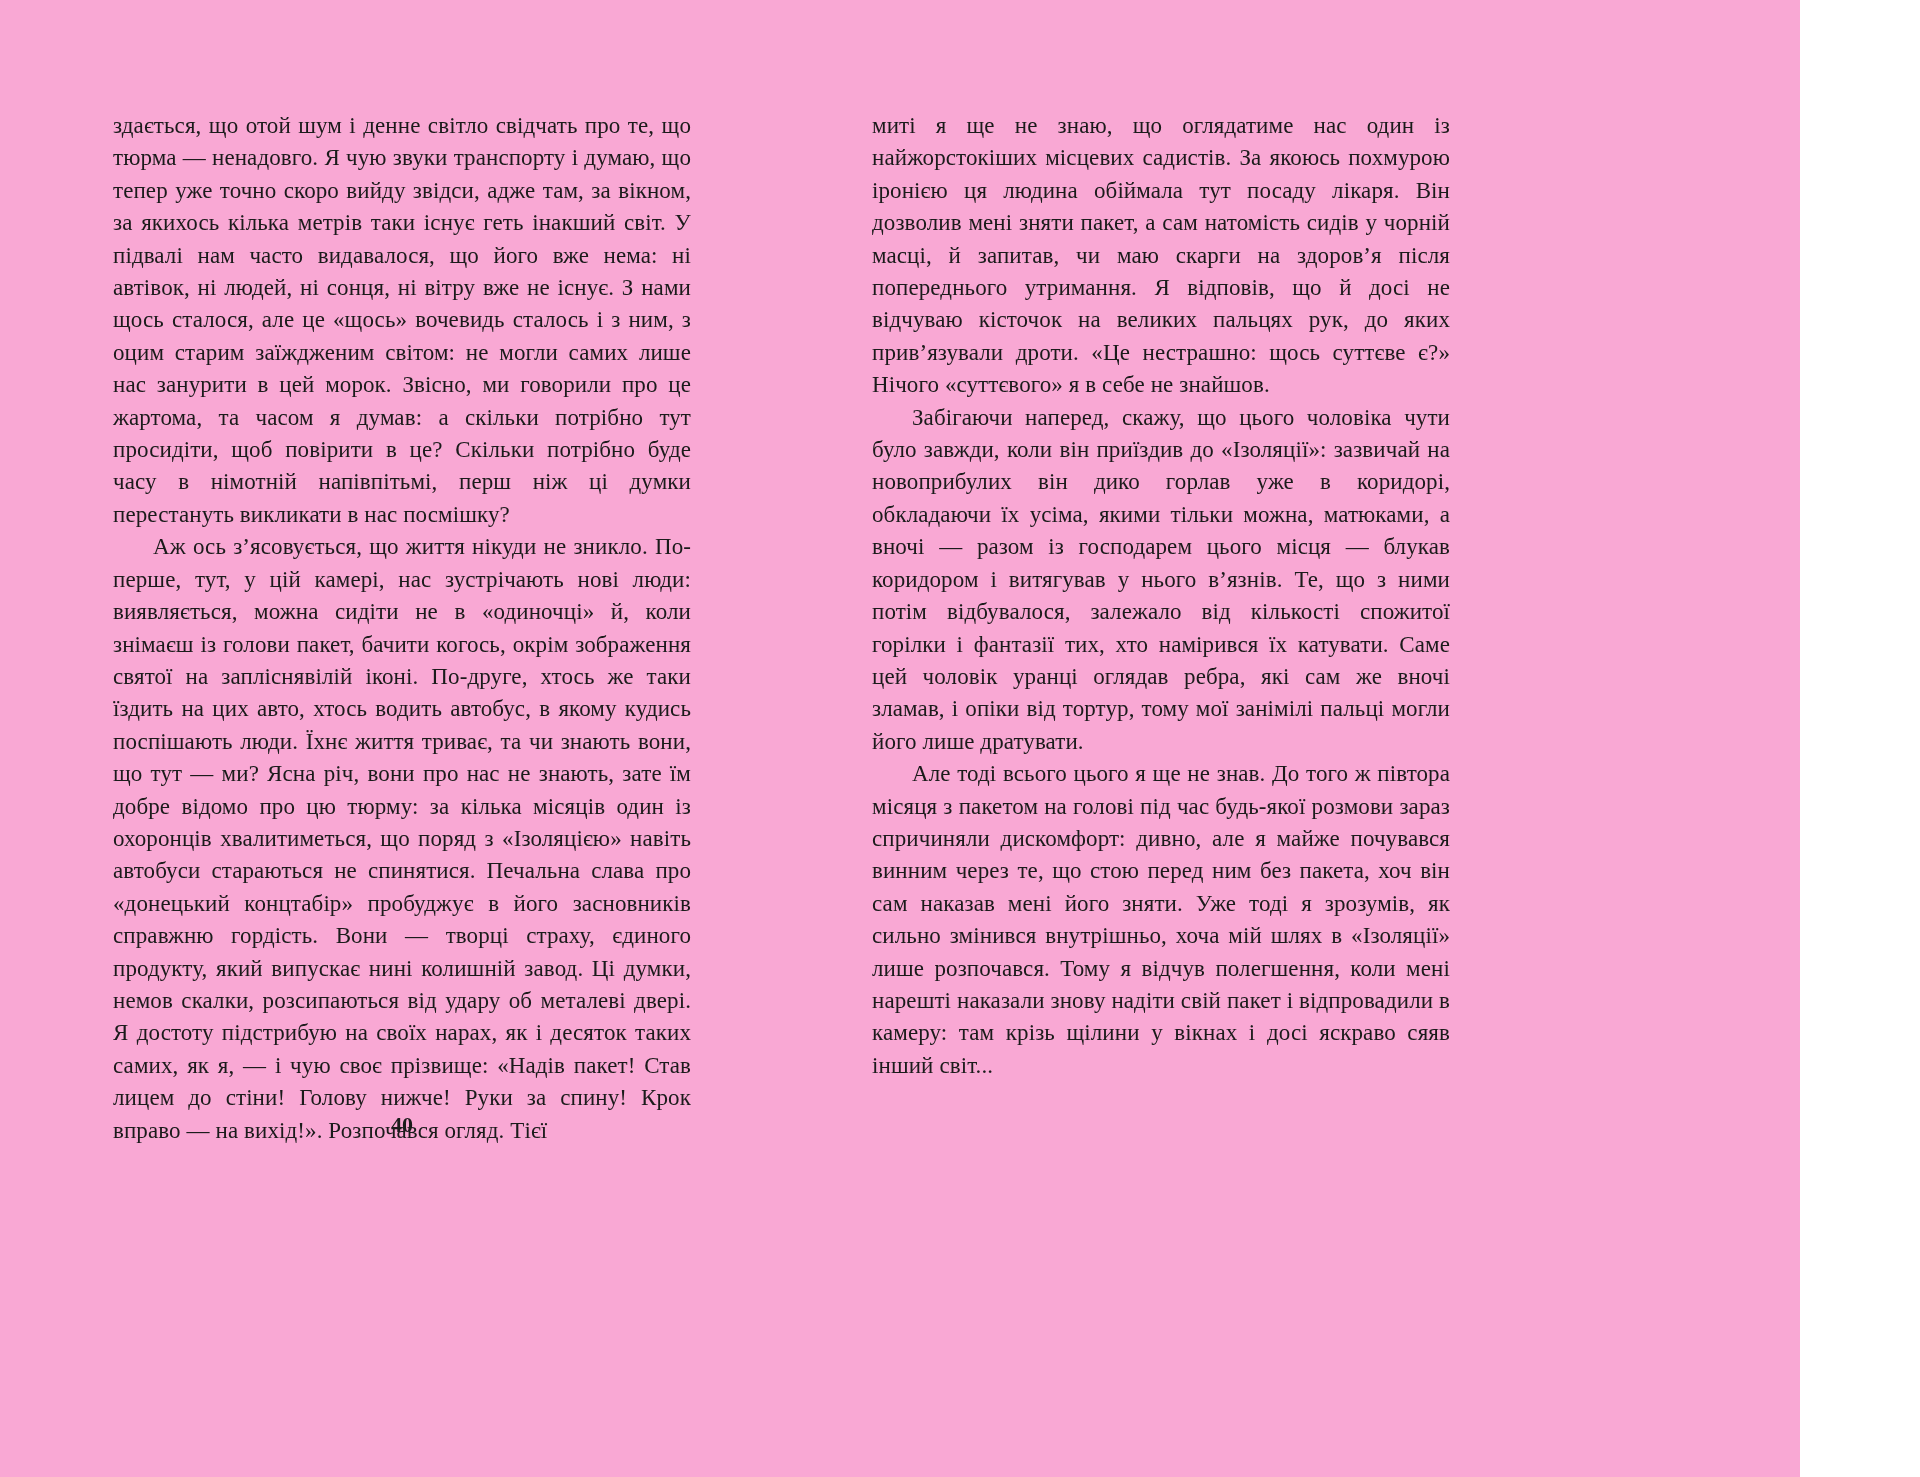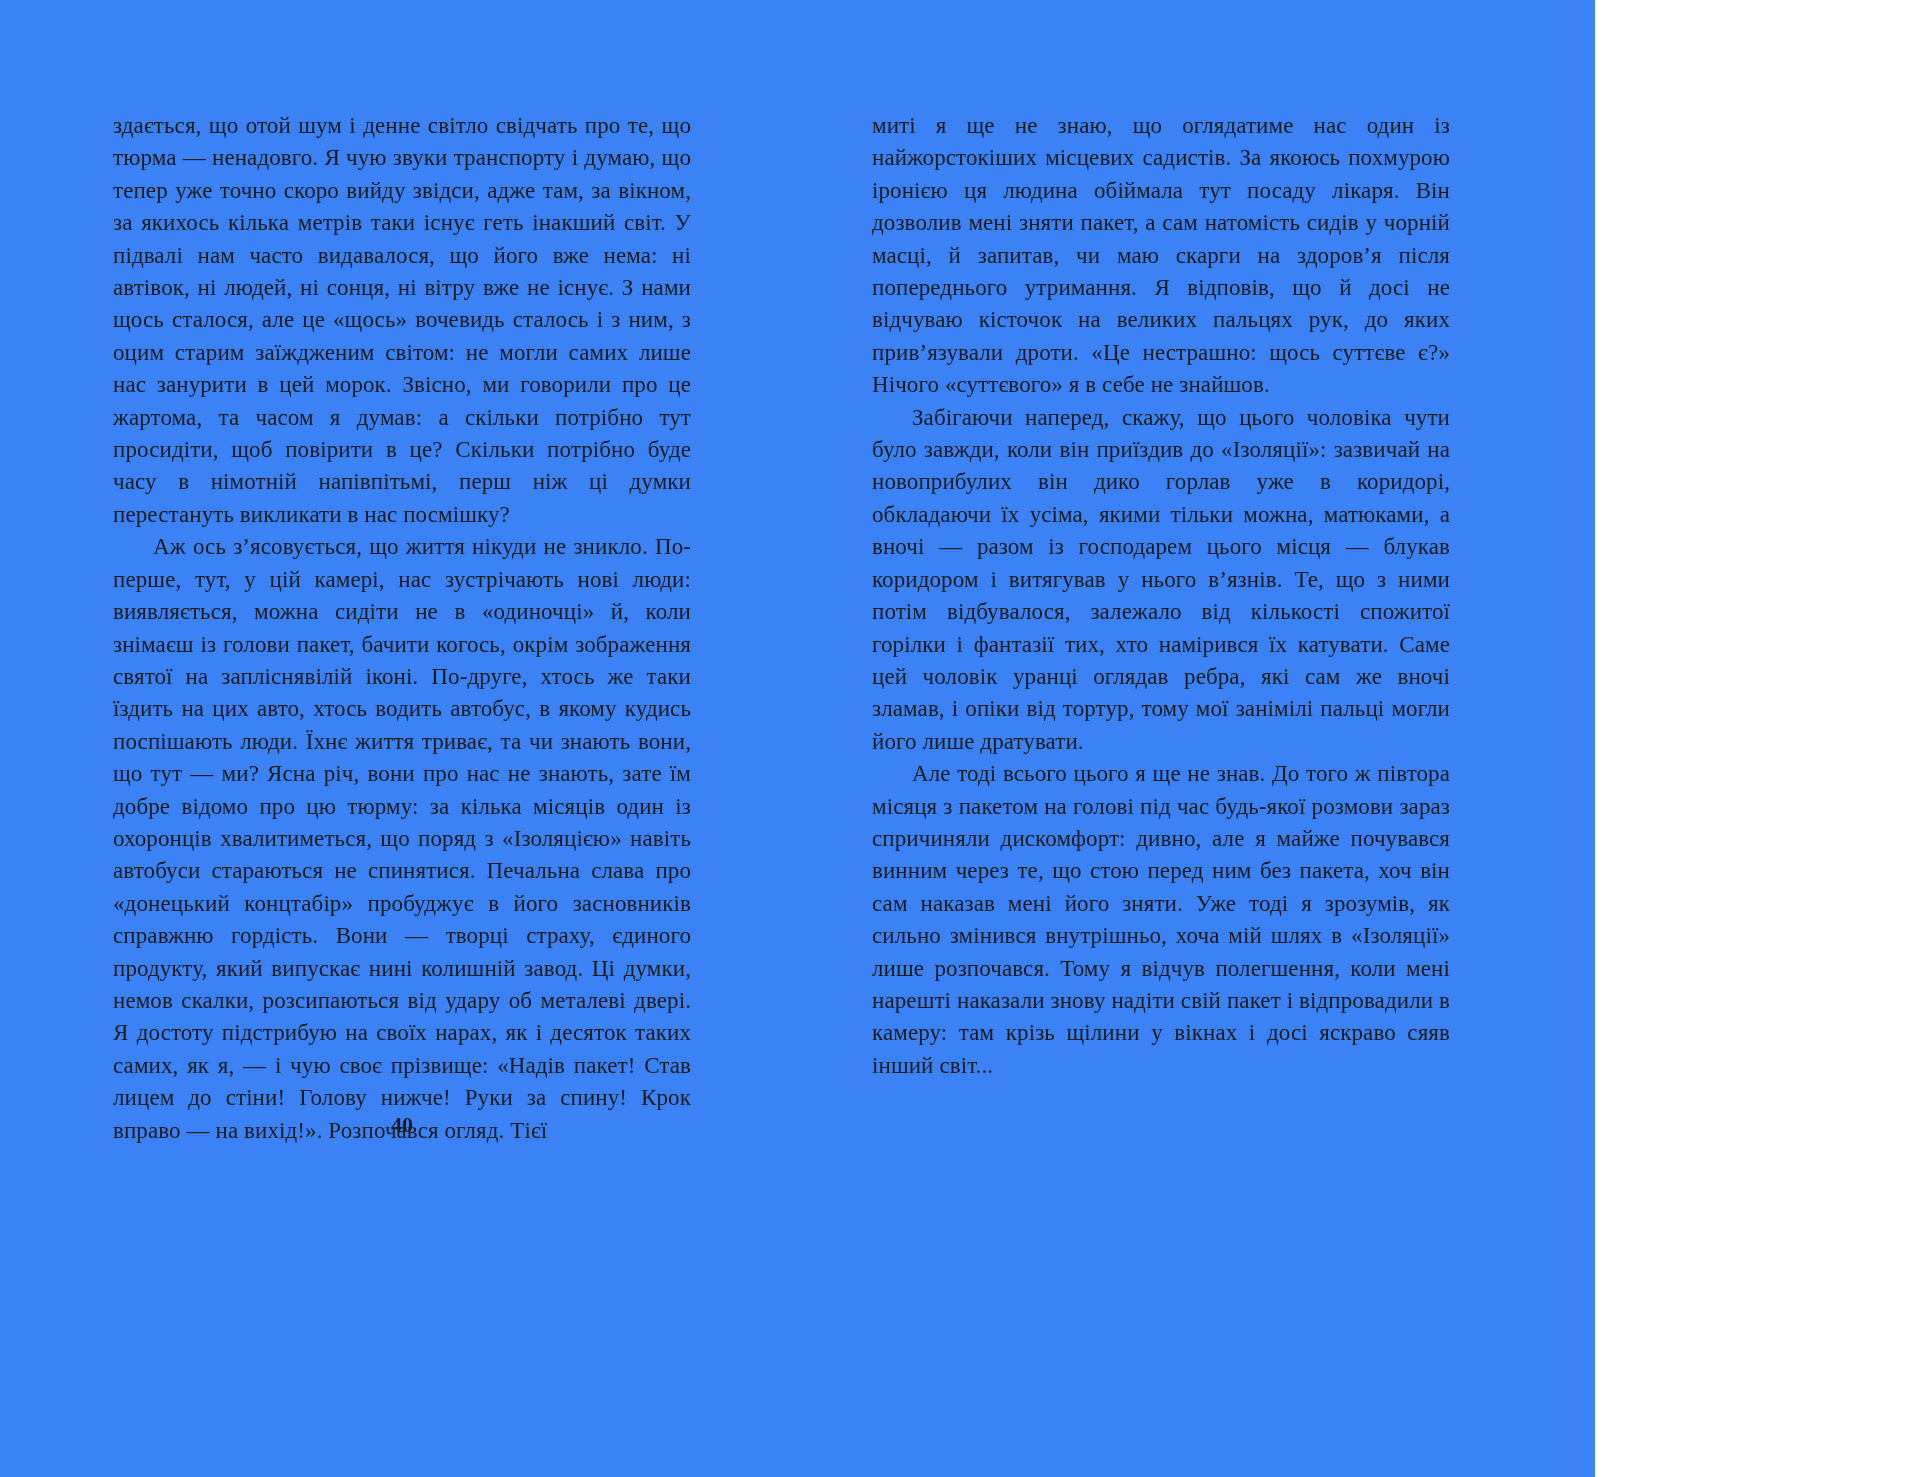--- a/index.html
+++ b/index.html
@@ -10,23 +10,23 @@
   body {
     width: 1920px;
     height: 1477px;
     font-family: "Liberation Serif", "DejaVu Serif", serif;
     color: #1b1b1b;
     position: relative;
     overflow: hidden;
   }
   .spread {
     position: relative;
-    width: 1595px;
+    width: 1800px;
     height: 1477px;
-    background: #3b82f6;
+    background: #f9a8d4;
   }
   .page {
     position: absolute;
     top: 110px;
     width: 578px;
     text-align: justify;
     font-size: 23px;
     line-height: 32.4px;
     letter-spacing: 0.1px;
   }

